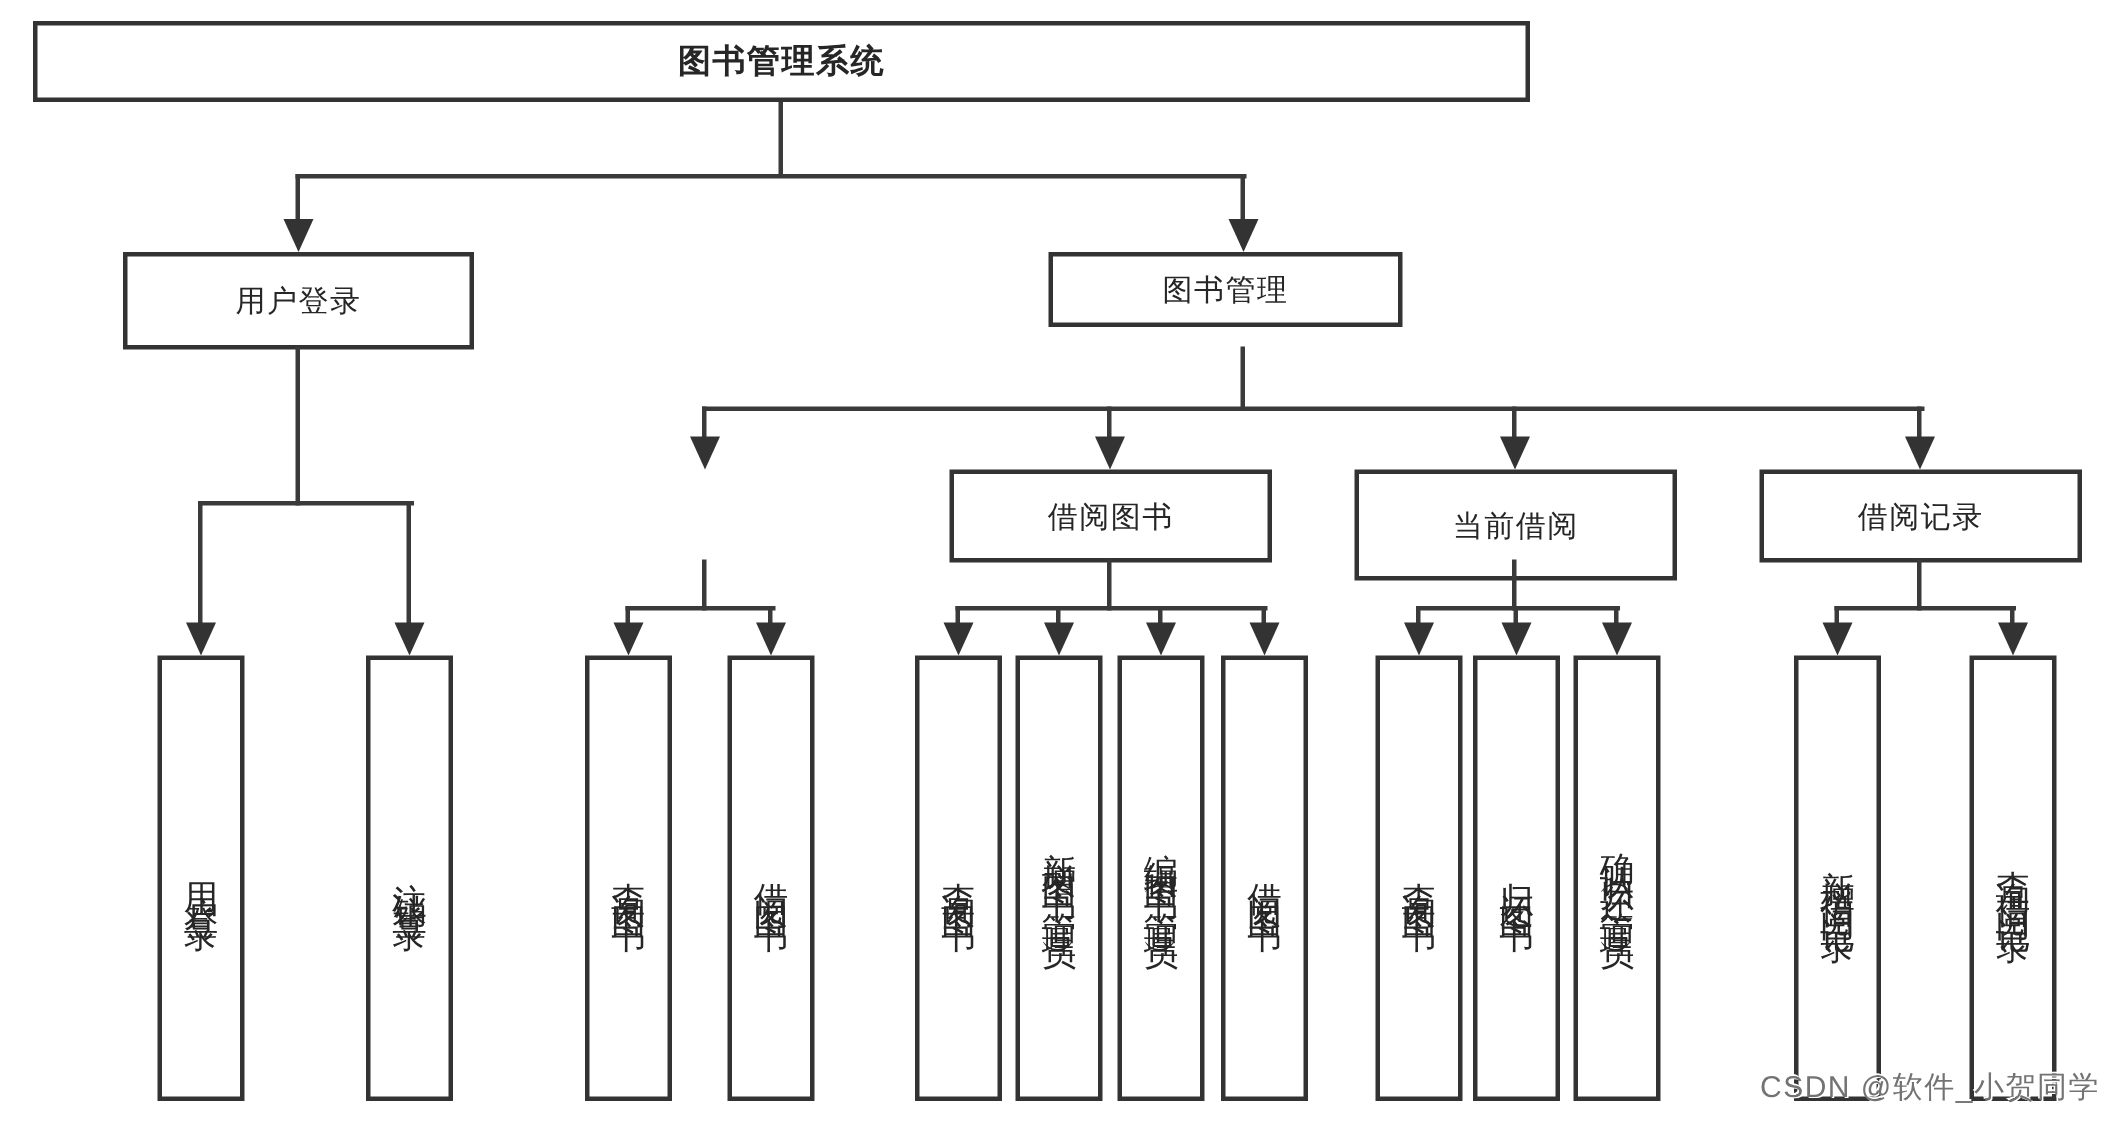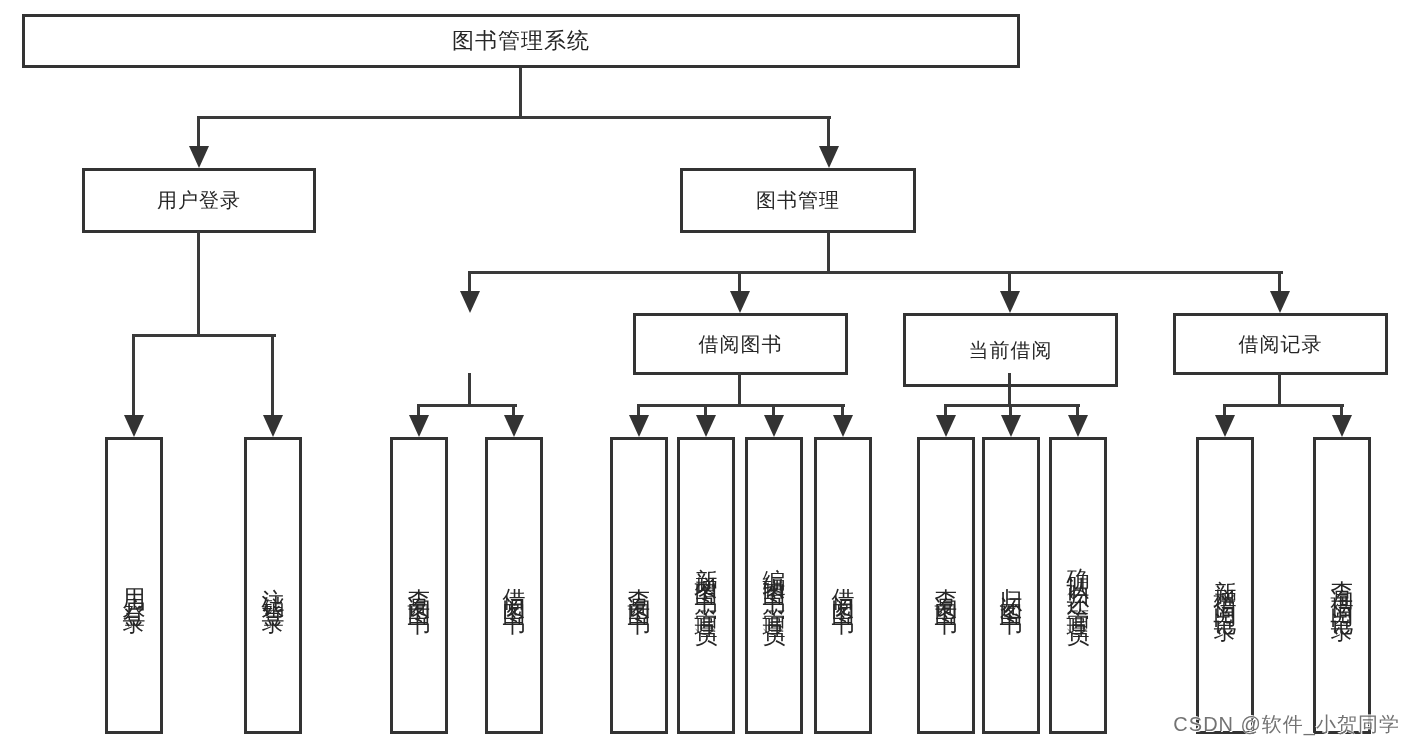--- a/index.html
+++ b/index.html
@@ -46,35 +46,35 @@
     z-index:5;
     text-shadow:1px 1px 0 #ffffff,-1px -1px 0 #ffffff;
     white-space:nowrap;
   }
 </style>
 </head>
 <body>
 
 <div class="canvas">
 
-  <div class="box lv1" style="left:22px;top:14px;width:998px;height:54px;">
+  <div class="box lv1" style="left:22px;top:14px;width:998px;height:54px;font-weight:bold;">
     <span>图书管理系统</span>
   </div>
 
   <div class="v" style="left:519px;top:68px;height:50px;"></div>
   <div class="h" style="left:197px;top:116px;width:634px;"></div>
   <div class="v" style="left:197px;top:116px;height:34px;"></div>
   <div class="v" style="left:827px;top:116px;height:34px;"></div>
   <div class="arr" style="left:189px;top:146px;"></div>
   <div class="arr" style="left:819px;top:146px;"></div>
 
   <div class="box lv2" style="left:82px;top:168px;width:234px;height:65px;">
     <span>用户登录</span>
   </div>
-  <div class="box lv2" style="left:680px;top:168px;width:236px;height:65px;align-items:center;">
+  <div class="box lv2" style="left:699px;top:168px;width:236px;height:50px;align-items:center;">
     <span>图书管理</span>
   </div>
 
   <div class="v" style="left:197px;top:231px;height:106px;"></div>
   <div class="h" style="left:132px;top:334px;width:144px;"></div>
   <div class="v" style="left:132px;top:334px;height:85px;"></div>
   <div class="v" style="left:271px;top:334px;height:85px;"></div>
   <div class="arr" style="left:124px;top:415px;"></div>
   <div class="arr" style="left:263px;top:415px;"></div>
 

